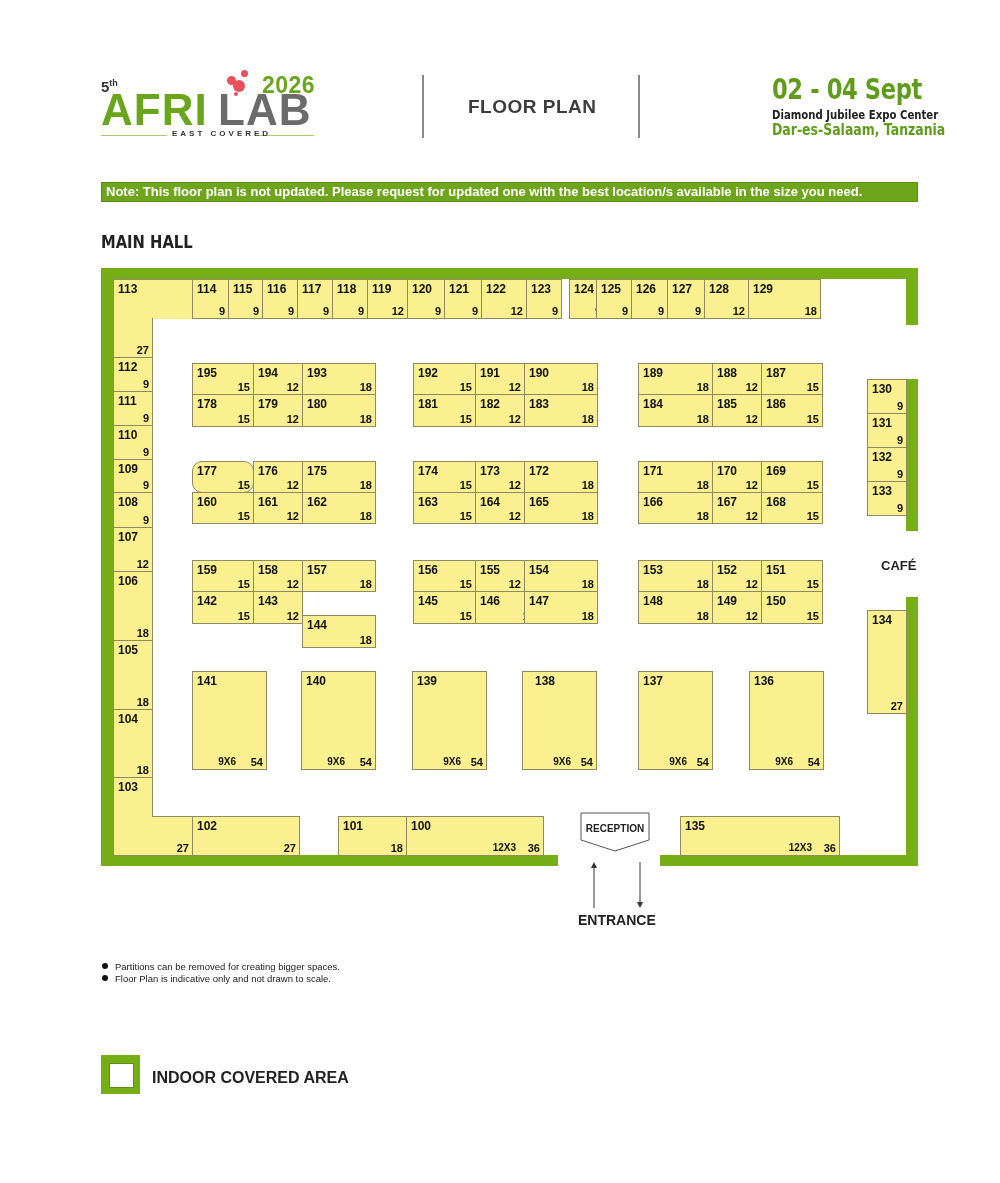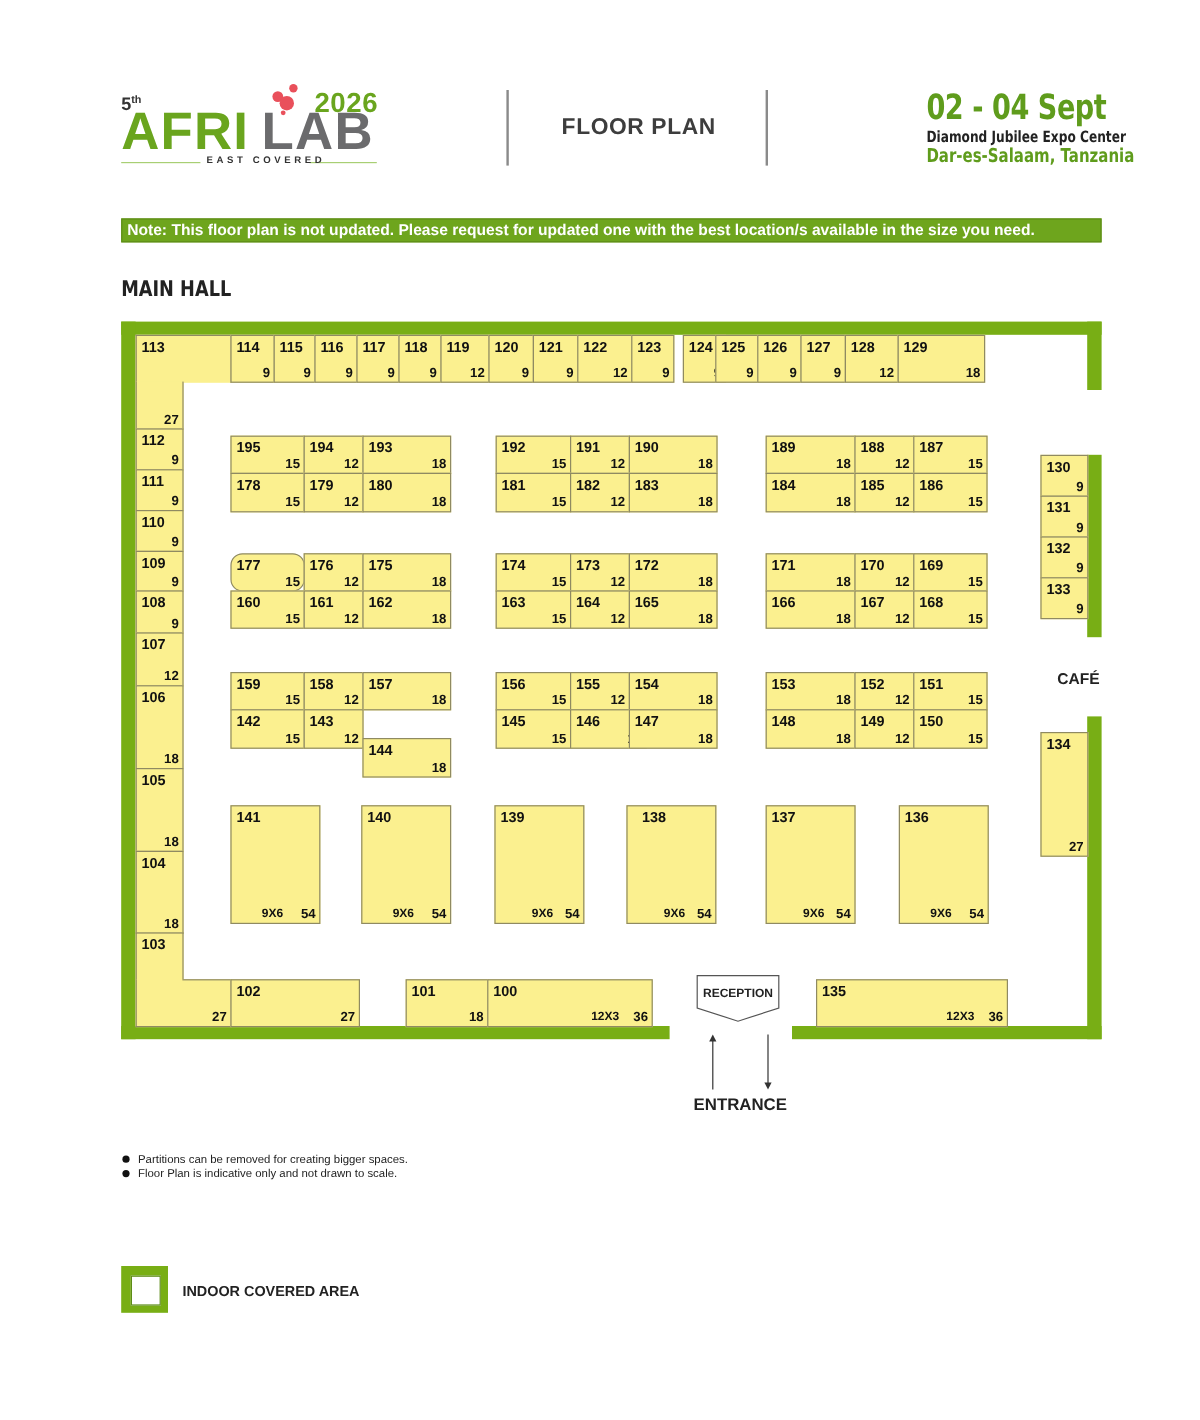--- a/index.html
+++ b/index.html
@@ -39,21 +39,21 @@
   .reception { left: 580px; top: 812px; width: 70px; height: 40px; }
   .reception-label { left: 580px; top: 823px; width: 70px; text-align: center; font-size: 10px; font-weight: bold; color: #222; }
   .entrance { left: 578px; top: 912px; font-size: 14px; font-weight: bold; color: #222; }
 
   .notes-list { left: 101px; top: 961px; width: 280px; font-size: 9.5px; color: #222; line-height: 11px; }
   .notes-list li { list-style: none; position: relative; padding-left: 14px; margin-bottom: 1px; }
   .notes-list li::before { content: ""; position: absolute; left: 1px; top: 2px; width: 6px; height: 6px; border-radius: 50%; background: #111; }
 
   .legend-box { left: 101px; top: 1055px; width: 39px; height: 39px; background: #78ae15; }
   .legend-box::after { content: ""; position: absolute; left: 8px; top: 8px; width: 23px; height: 23px; background: #fff; border: 1px solid #5d8c17; }
-  .legend-label { left: 152px; top: 1069px; font-size: 12px; font-weight: bold; color: #222; }
+  .legend-label { left: 152px; top: 1069px; font-size: 16px; font-weight: bold; color: #222; }
 </style>
 </head>
 <body>
 
 <div class="abs logo-5th"><span>5</span><sup>th</sup></div>
 <div class="abs logo-year">2026</div>
 <div class="abs logo-dots" style="left:0;top:0;">
   <span style="left:227px;top:76px;width:9px;height:9px;"></span>
   <span style="left:233px;top:80px;width:12px;height:12px;"></span>
   <span style="left:241px;top:70px;width:7px;height:7px;"></span>

